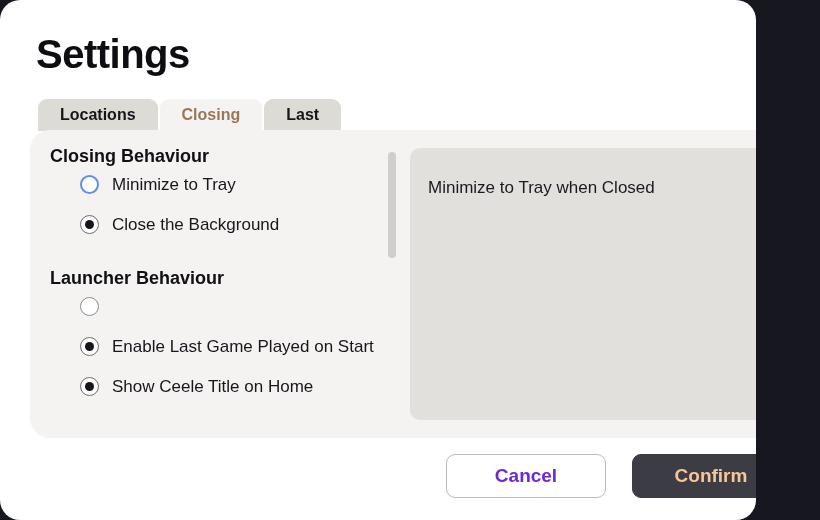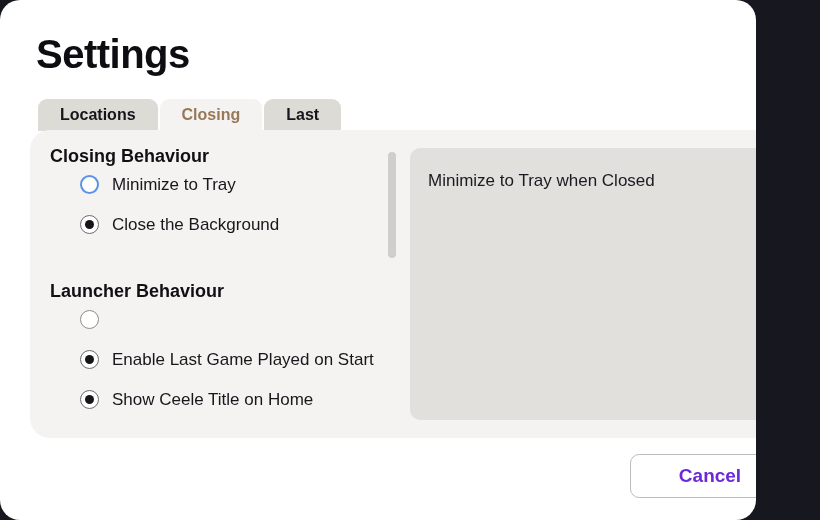--- a/index.html
+++ b/index.html
@@ -113,21 +113,21 @@
     height: 276px;
     overflow: hidden;
   }
 
   .group-title {
     font-size: 18px;
     font-weight: bold;
     color: #101015;
     margin-bottom: 8px;
   }
-  .group-title.second { margin-top: 26px; }
+  .group-title.second { margin-top: 13px; }
 
   .option-row {
     display: flex;
     height: 40px;
     padding-left: 30px;
     cursor: pointer;
   }
 
   .radio {
     width: 19px;
@@ -179,21 +179,21 @@
 
   
   .desc-panel {
     position: absolute;
     left: 380px;
     top: 18px;
     width: 360px;
     height: 272px;
     background: #e2e0dd;
     border-radius: 10px;
-    padding: 21px 18px;
+    padding: 28px 18px;
   }
 
   .desc-text {
     font-size: 17px;
     color: #1a1a20;
     line-height: 24px;
   }
 
   
   .footer {
@@ -307,15 +307,18 @@
     <div class="desc-panel">
       <div class="desc-text">Minimize to Tray when Closed</div>
     </div>
 
   </div>
 
   <div class="footer">
     <div class="btn btn-cancel">
       <span>Cancel</span>
     </div>
+    <div class="btn btn-confirm">
+      <span>Confirm</span>
+    </div>
   </div>
 
 </div>
 
 </body></html>

